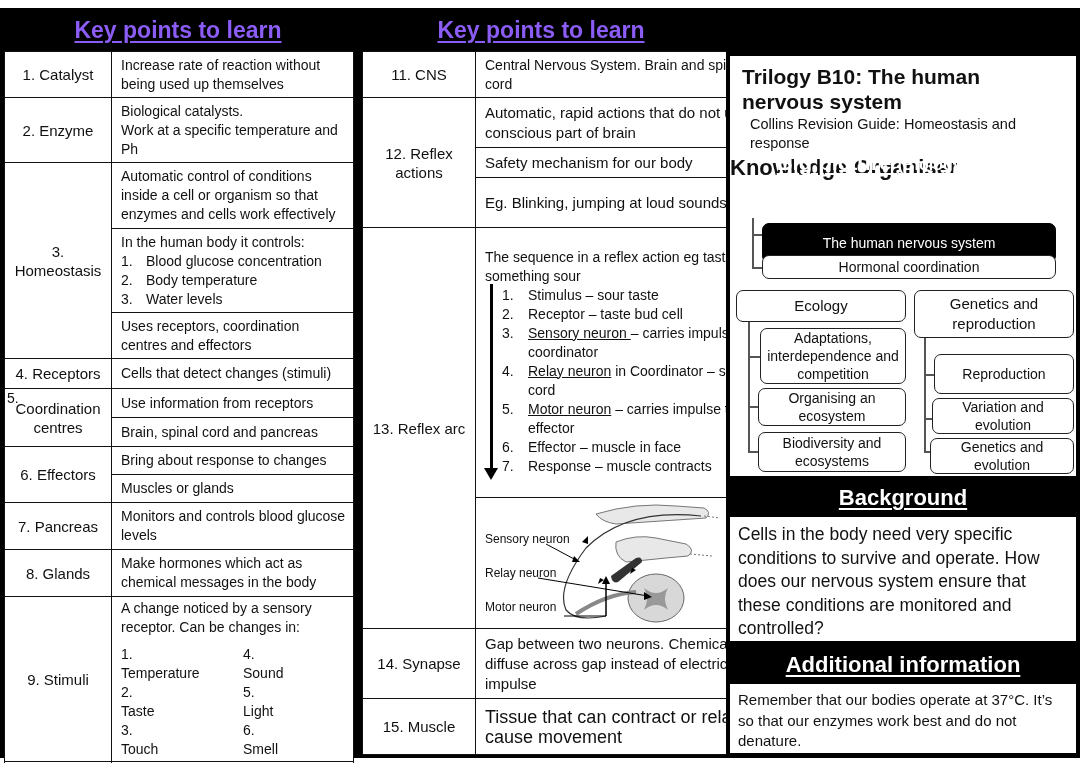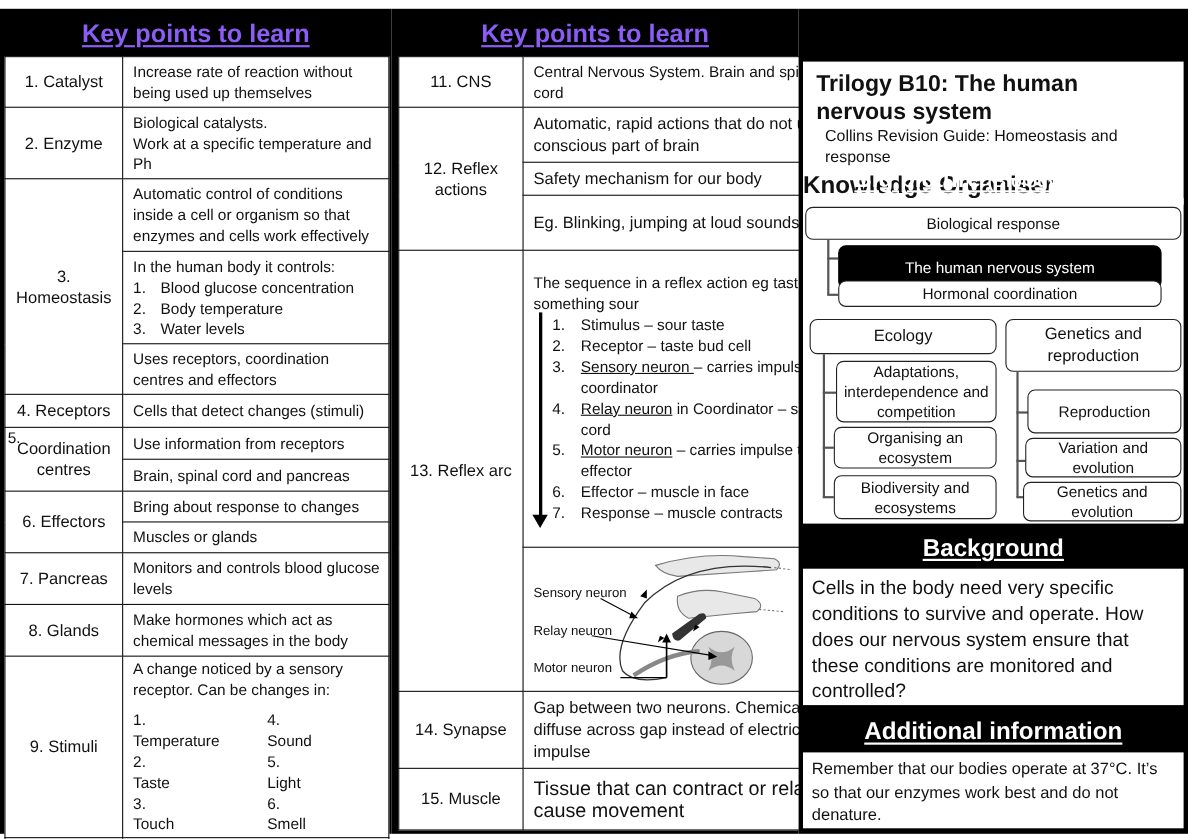--- a/index.html
+++ b/index.html
@@ -266,21 +266,20 @@
     <div class="title-ko">Knowledge Organiser</div>
   </div>
 
   <div class="section-head" style="top:138px;height:34px;line-height:34px">
     <span>Big picture</span>
     <span class="small">(Biology Paper 2)</span>
   </div>
 
   <div class="bp-area">
 
-    <div class="box" style="left:2px;top:8px;width:342px;height:30px">Biological response</div>
     <div class="line" style="left:22px;top:38px;width:1.5px;height:50px"></div>
     <div class="line" style="left:22px;top:54px;width:10px;height:1.5px"></div>
     <div class="line" style="left:22px;top:87px;width:10px;height:1.5px"></div>
     <div class="box dark" style="left:32px;top:43px;width:294px;height:40px">The human nervous system</div>
     <div class="box" style="left:32px;top:75px;width:294px;height:24px">Hormonal coordination</div>
 
     <div class="box" style="left:6px;top:110px;width:170px;height:32px;font-size:15px">Ecology</div>
     <div class="line" style="left:18px;top:142px;width:1.5px;height:130px"></div>
     <div class="line" style="left:18px;top:176px;width:12px;height:1.5px"></div>
     <div class="line" style="left:18px;top:226px;width:10px;height:1.5px"></div>

